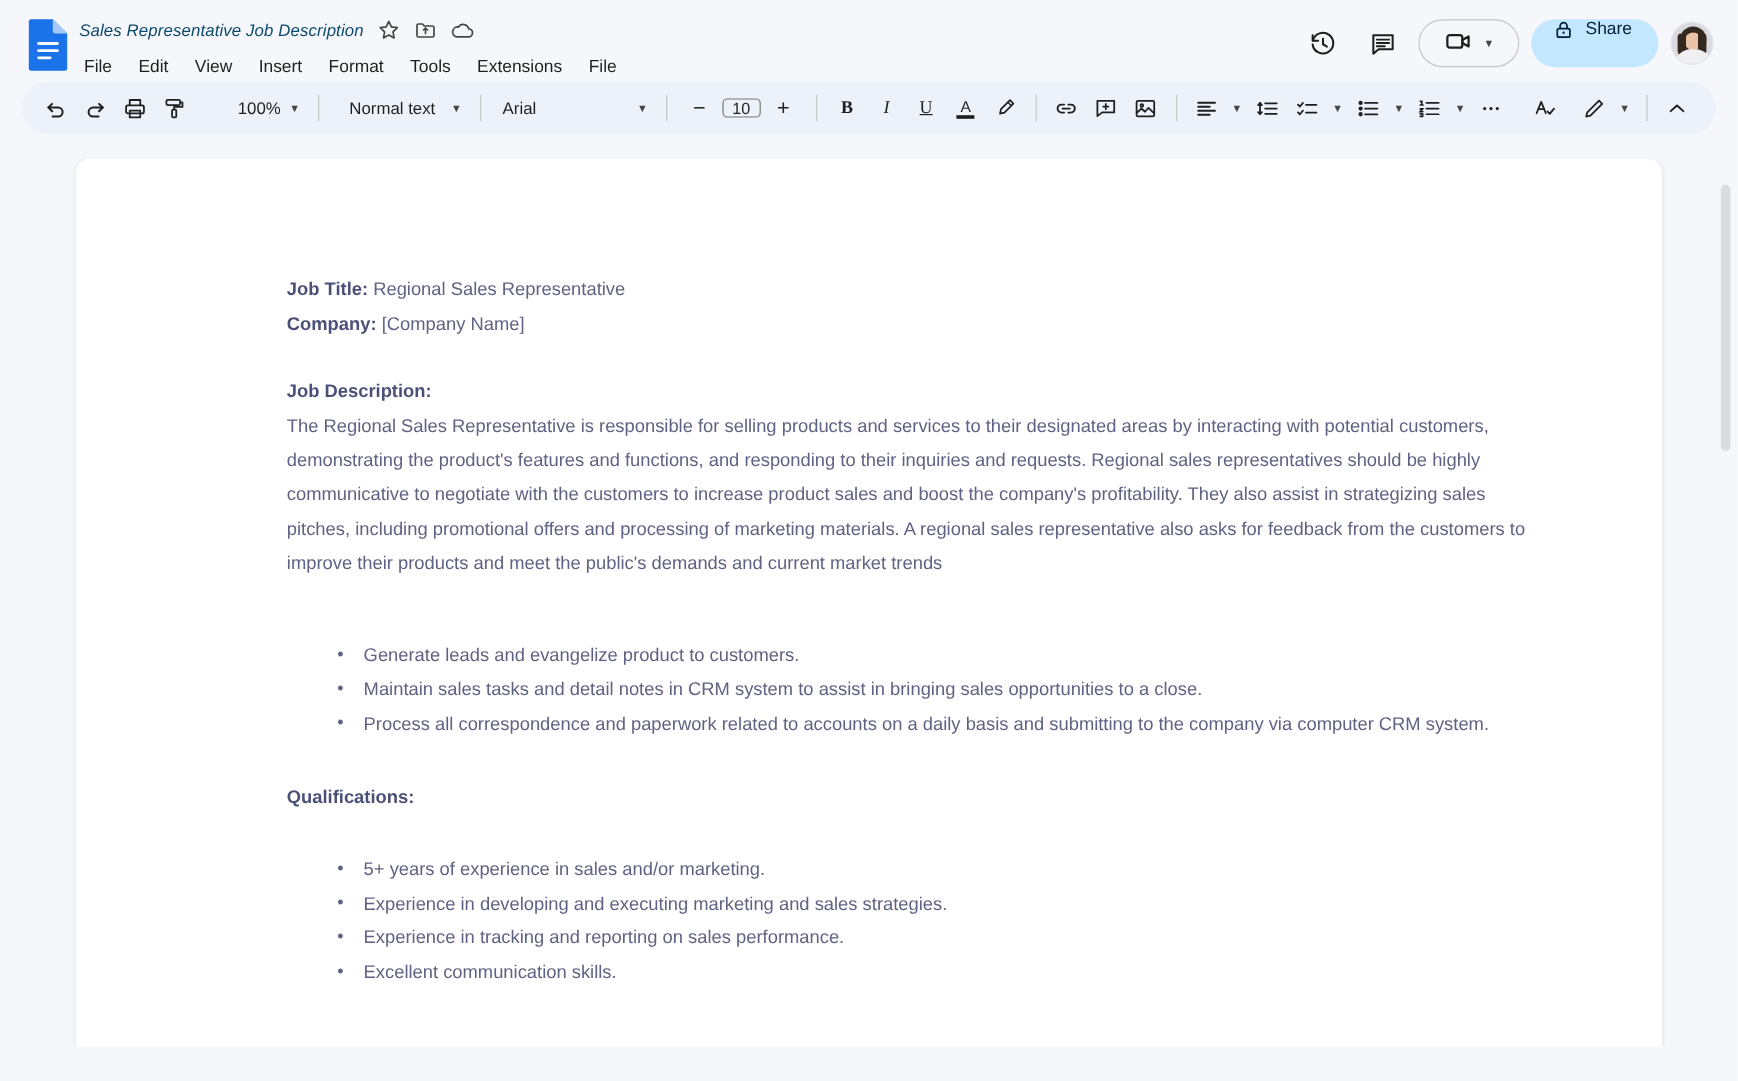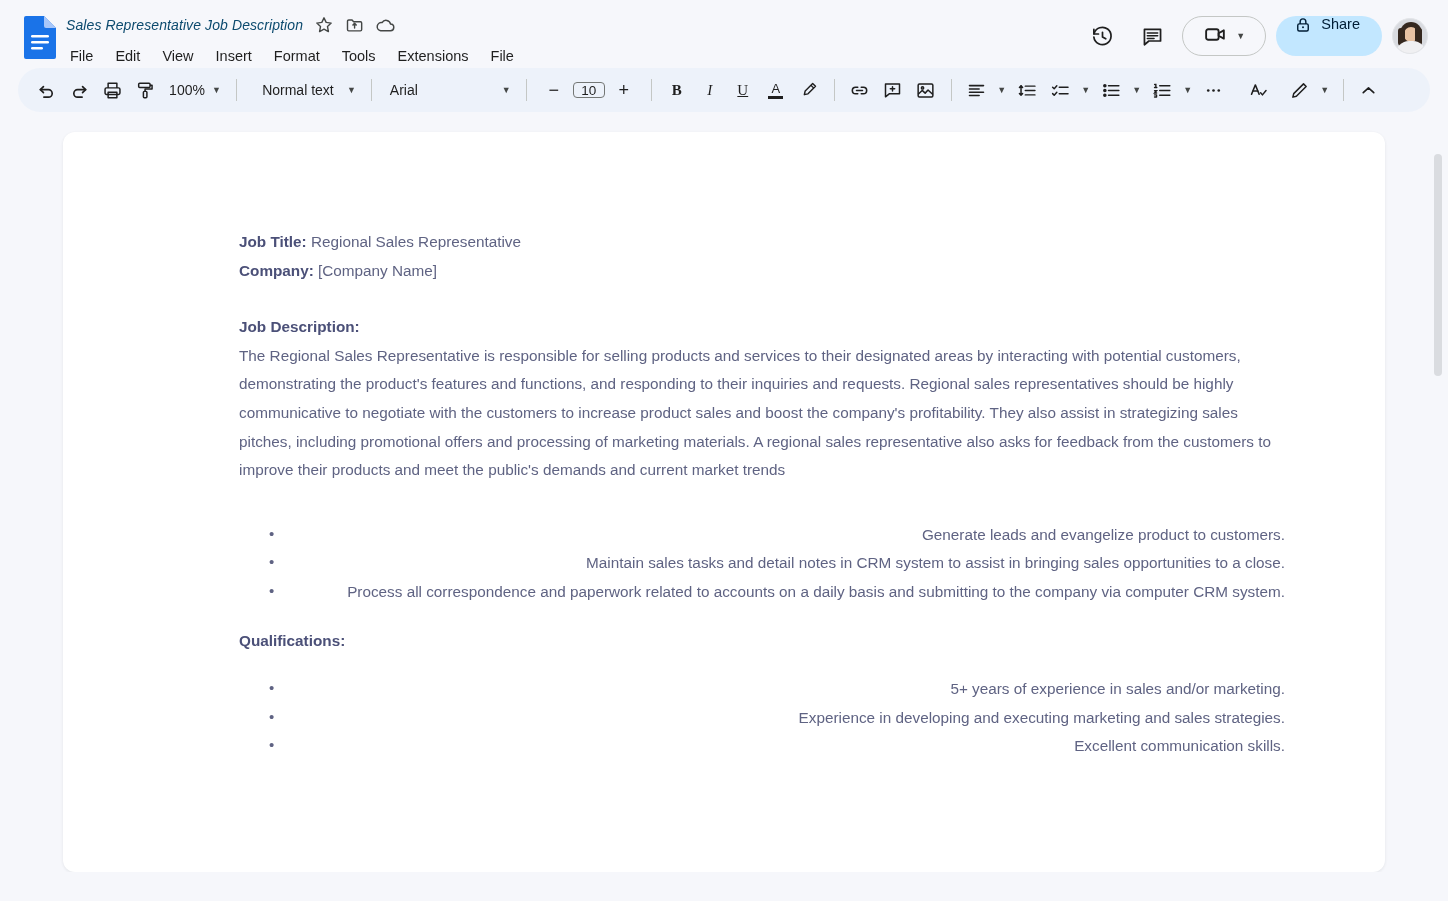--- a/index.html
+++ b/index.html
@@ -232,21 +232,21 @@
     font-size: 14px;
     color: #1f1f1f;
     white-space: nowrap;
     background: transparent;
     border: none;
     font-family: "Liberation Sans", sans-serif;
   }
 
   .tb-combo .caret { color: #444746; font-size: 9px; line-height: 1; }
 
-  .zoom-combo { padding-left: 6px; }
+  .zoom-combo { padding-left: 6px; margin-left: 29px; }
   .zoom-combo .lbl { min-width: 38px; }
 
   .style-combo .lbl { min-width: 86px; }
   .font-combo .lbl { min-width: 78px; text-align: left; }
 
   .fontsize-group {
     display: flex;
     align-items: center;
     gap: 3px;
     margin: 0 2px;
@@ -326,23 +326,22 @@
 
   .kv-line { white-space: nowrap; }
 
   .blk-gap { height: 28px; }
   .blk-gap-sm { height: 16px; }
 
   .para { margin: 0; }
 
   ul.bullets {
     list-style: none;
-    margin: 4px;
+    margin: 16px;
     padding: 0 0 0 24px;
-    text-align: right;
   }
   ul.bullets li {
     position: relative;
     padding-left: 24px;
     line-height: 28.6px;
   }
   ul.bullets li::before {
     content: "•";
     position: absolute;
     left: 2px;
@@ -696,20 +695,21 @@
 
       <div class="blk-gap-sm"></div>
 
       <div class="hdg">Qualifications:</div>
 
       <div class="blk-gap-sm"></div>
 
       <ul class="bullets">
         <li>5+ years of experience in sales and/or marketing.</li>
         <li>Experience in developing and executing marketing and sales strategies.</li>
+        <li>Experience in tracking and reporting on sales performance.</li>
         <li>Excellent communication skills.</li>
       </ul>
 
     </div>
   </div>
 
   <div class="scrollbar-track">
     <div class="scrollbar-thumb"></div>
   </div>
 

